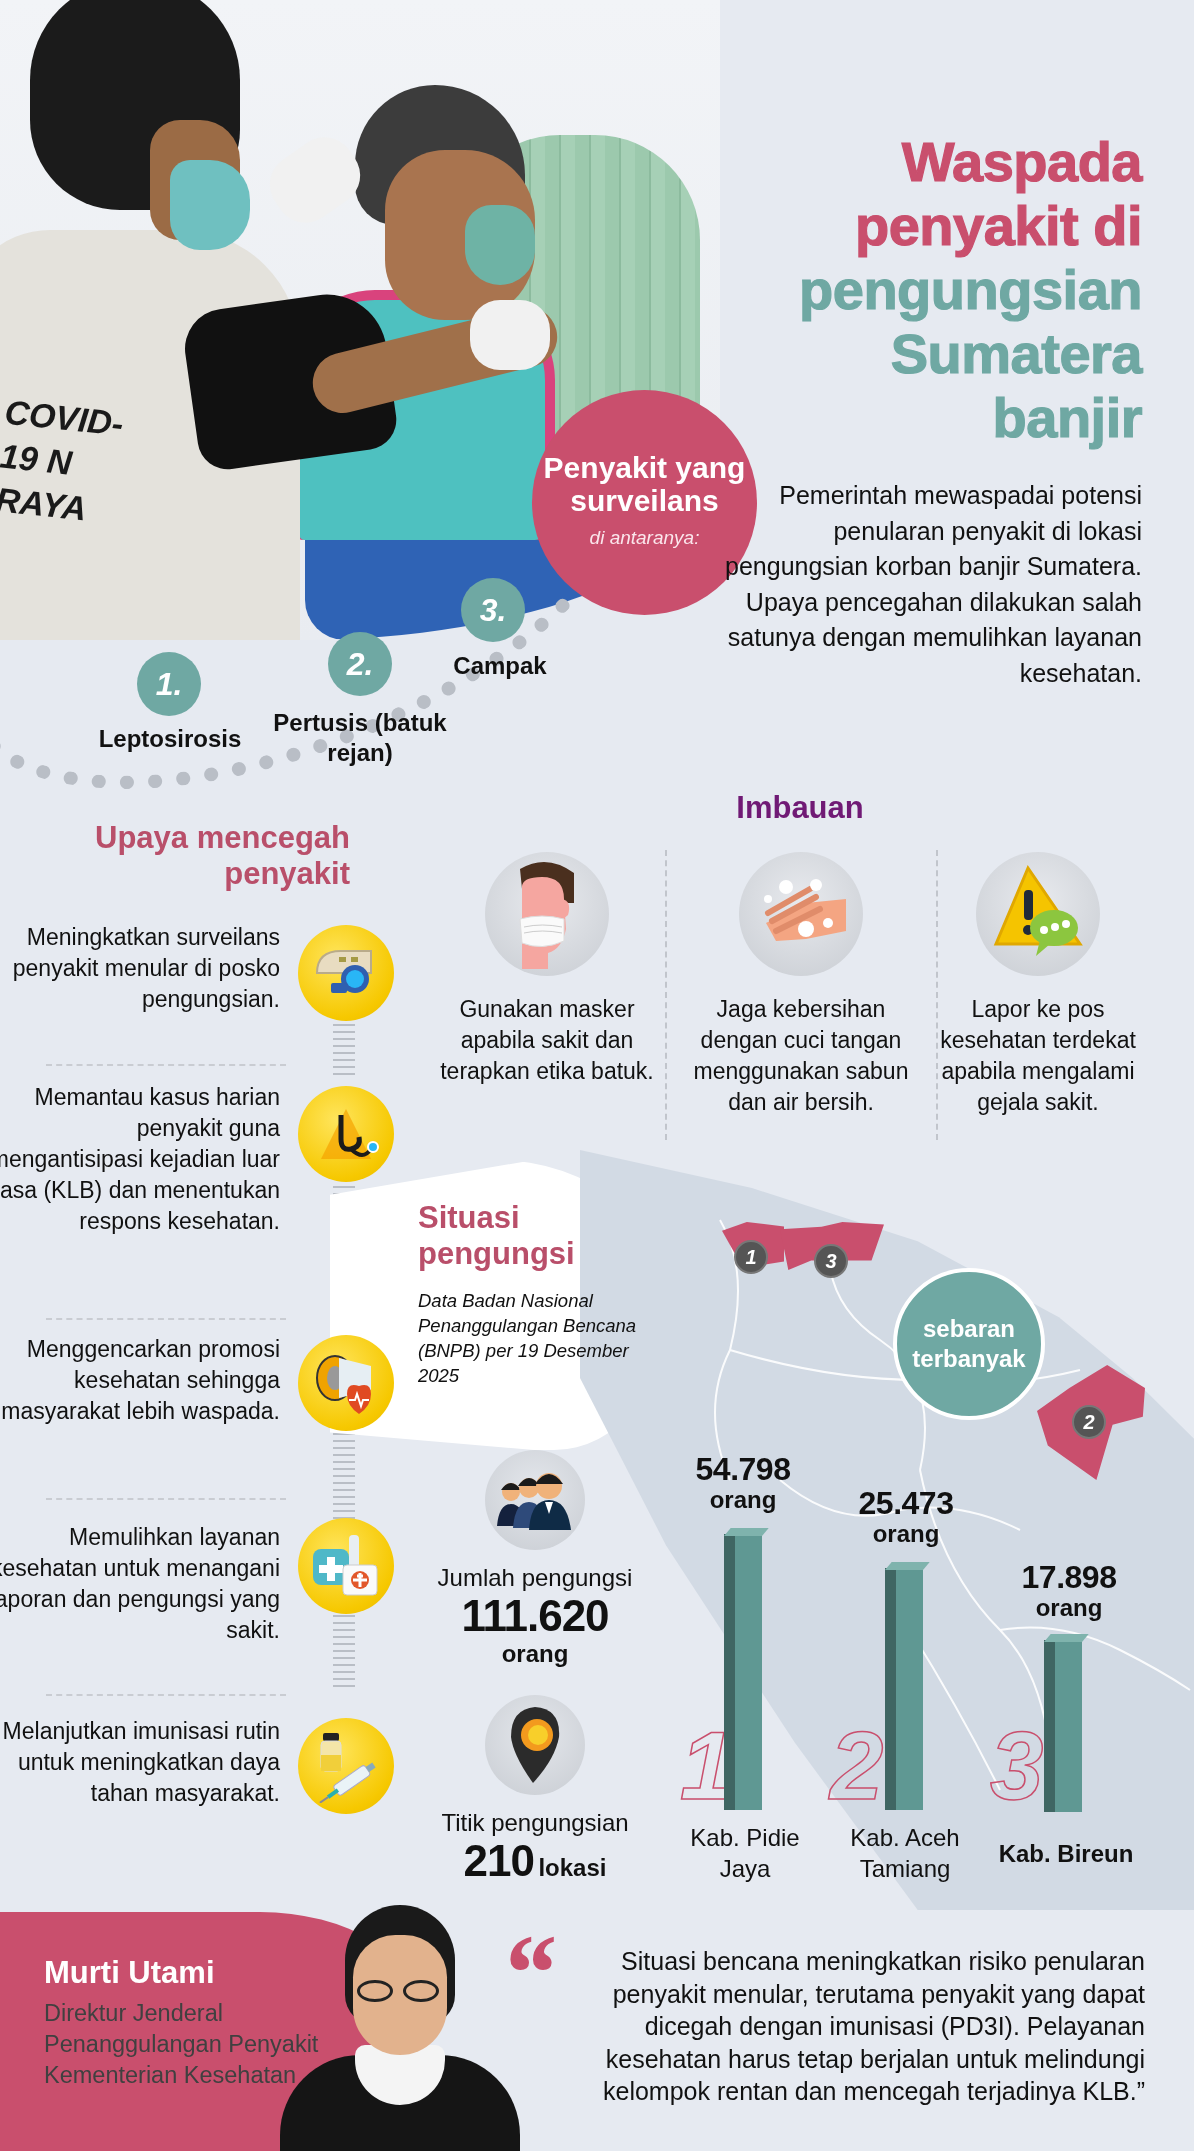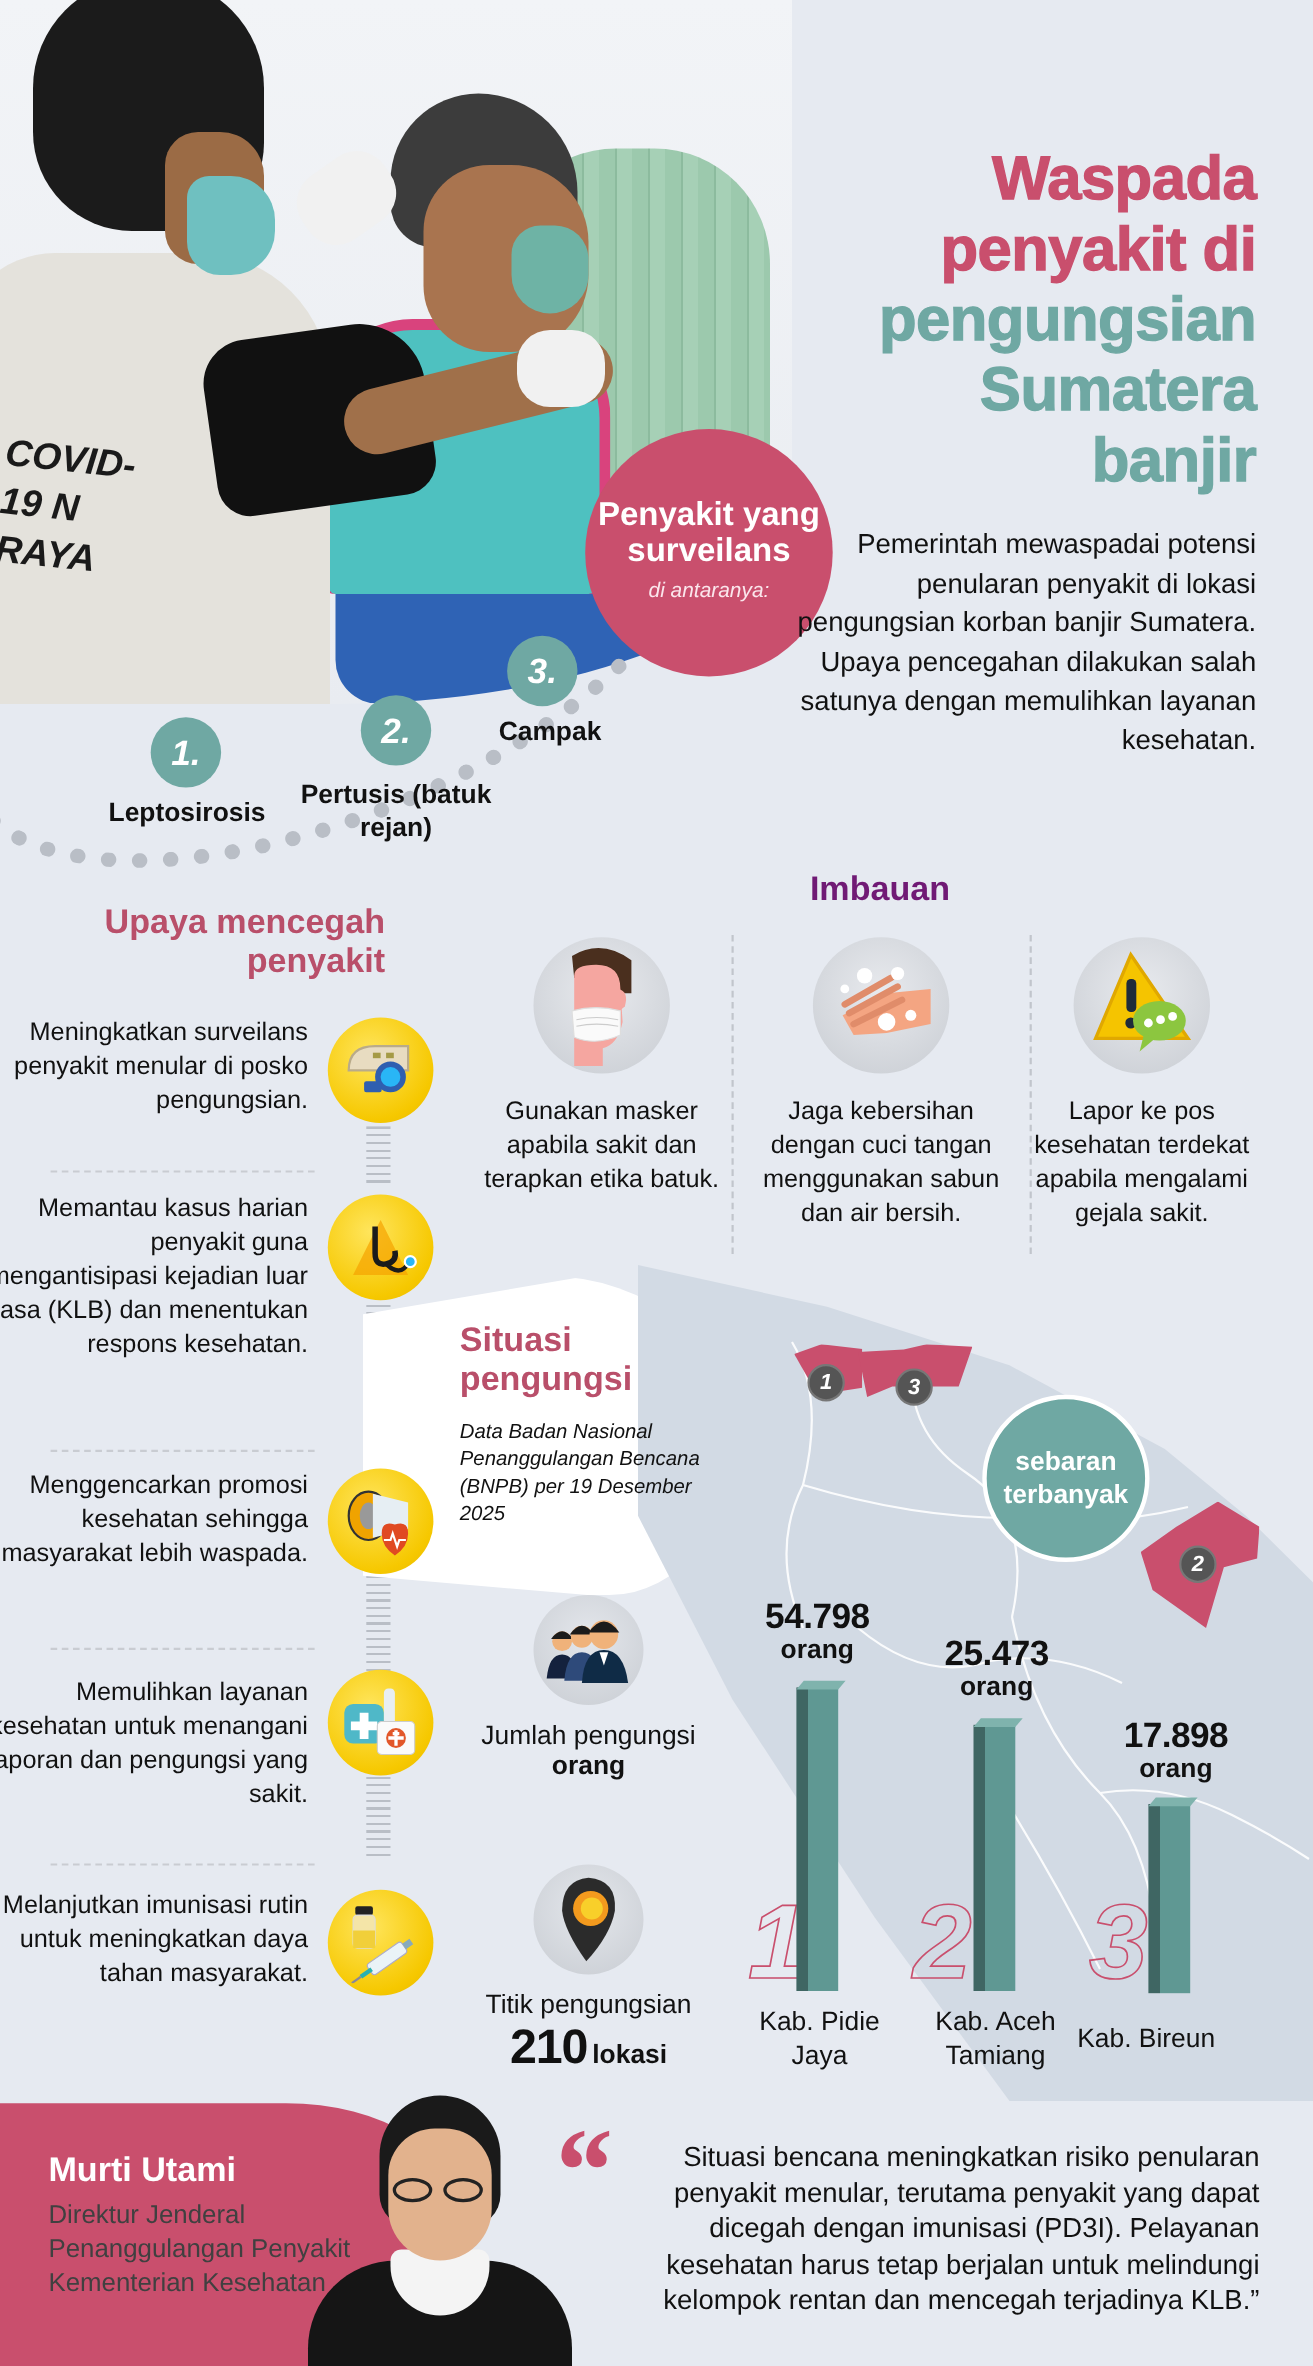--- a/index.html
+++ b/index.html
@@ -443,20 +443,21 @@
         <circle cx="36" cy="20" r="10" fill="#f0b27a"></circle>
         <path d="M25 18 Q36 2 47 18" fill="#1b1b1b"></path>
         <path d="M20 60 Q22 34 36 34 Q50 34 52 60 Z" fill="#2e4a7a"></path>
         <circle cx="56" cy="18" r="13" fill="#f0b27a"></circle>
         <path d="M42 16 Q56 -4 70 16" fill="#1b1b1b"></path>
         <path d="M36 62 Q38 32 56 32 Q74 32 78 62 Z" fill="#0f2b46"></path>
         <path d="M52 34 L56 46 L60 34 Z" fill="#fff"></path>
       </svg>
   </div>
   <div class="stat-label">Jumlah pengungsi</div>
+  <div class="stat-value">111.620</div>
   <div class="stat-unit">orang</div>
 </div>
 
 <div class="abs" style="left:420px; top:1695px; width:230px;">
   <div class="stat-icon">
     <svg width="60" height="80" viewBox="0 0 60 80">
         <path d="M30 2 Q56 4 54 32 Q50 54 28 78 Q8 50 6 32 Q6 4 30 2 Z" fill="#2b2b2b"></path>
         <circle cx="32" cy="30" r="16" fill="#f39a1e"></circle>
         <circle cx="33" cy="30" r="10" fill="#f8cf2a"></circle>
       </svg>
@@ -483,21 +484,21 @@
 <div class="abs rank-outline" style="left:830px; top:1718px;">2</div>
 <div class="abs bar" style="left:885px; top:1568px; height:242px;"></div>
 <div class="abs bar-label" style="left:830px; top:1822px; width:150px;">Kab. Aceh Tamiang</div>
 
 <div class="abs" style="left:998px; top:1560px; width:142px;">
   <div class="bar-value">17.898</div>
   <div class="bar-unit">orang</div>
 </div>
 <div class="abs rank-outline" style="left:990px; top:1718px;">3</div>
 <div class="abs bar" style="left:1044px; top:1640px; height:172px;"></div>
-<div class="abs bar-label" style="left:962px; top:1838px; width:160px;">Kab. Bireun</div>
+<div class="abs bar-label" style="left:986px; top:1838px; width:160px;font-weight:bold;">Kab. Bireun</div>
 
 <div class="abs quote-bg"></div>
 <div class="abs person-name">Murti Utami</div>
 <div class="abs person-role">Direktur Jenderal Penanggulangan Penyakit Kementerian Kesehatan</div>
 
 <div class="abs portrait">
   <div class="body"></div>
   <div class="collar"></div>
   <div class="hair"></div>
   <div class="face"></div>

